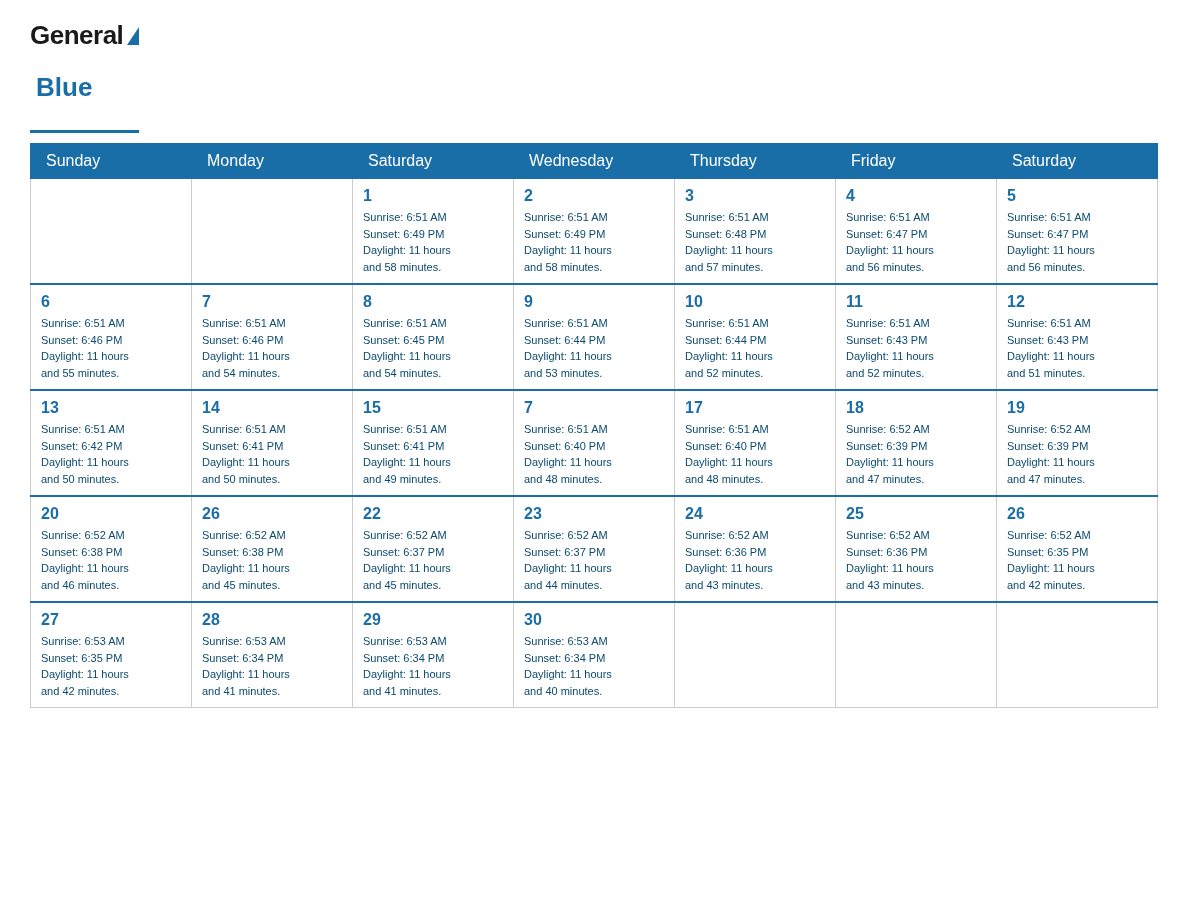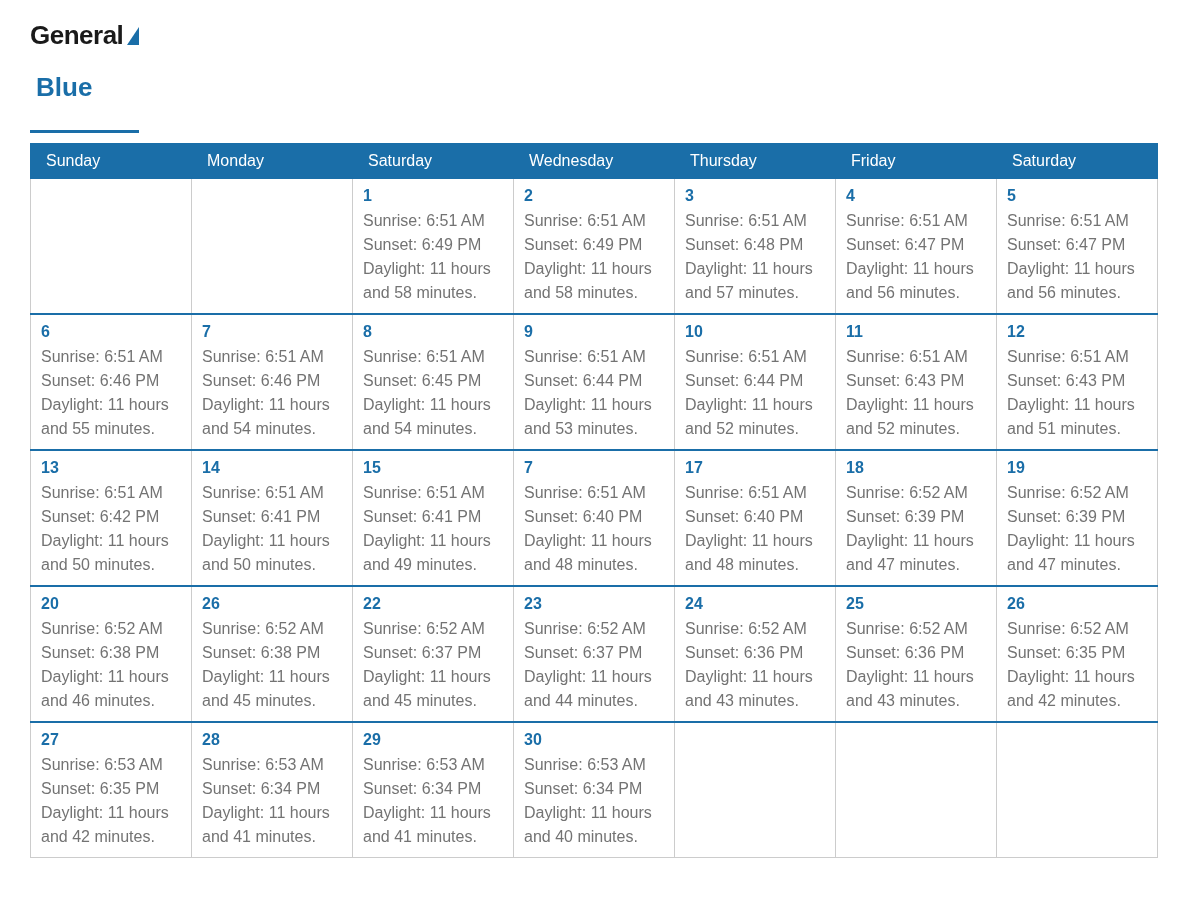--- a/index.html
+++ b/index.html
@@ -92,22 +92,22 @@
       color: #222;
     }
     .day-number {
       font-size: 16px;
       color: #1a6ea8;
       font-weight: bold;
       margin-bottom: 4px;
       display: block;
     }
     .day-info {
-      color: #737373;
-      font-size: 16px;
+      color: #0c4a6e;
+      font-size: 11px;
       line-height: 1.5;
     }
     .empty-cell {
       background: #fff;
     }
     .row-border td {
       border-top: 2px solid #1a6ea8;
     }
   </style>
 </head>

